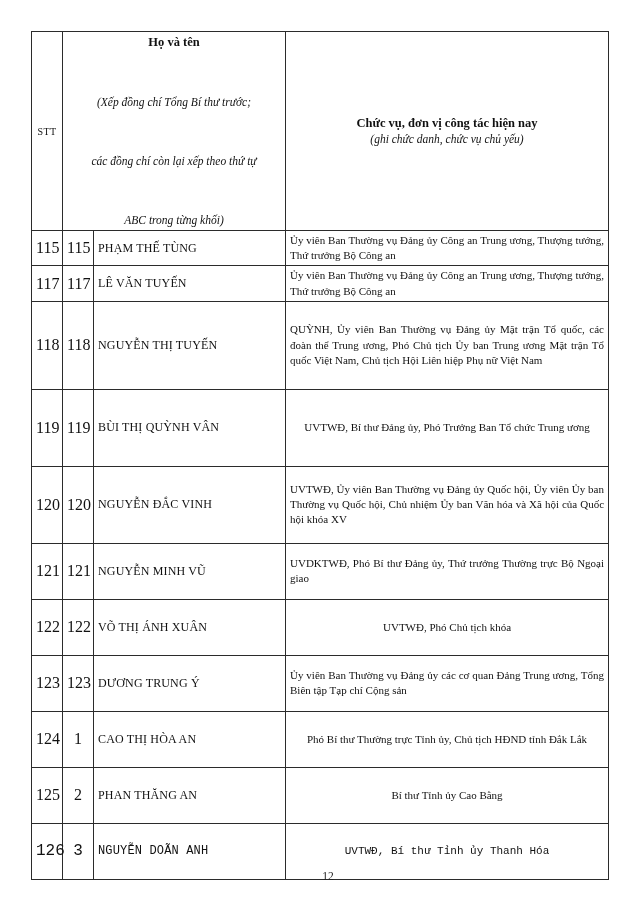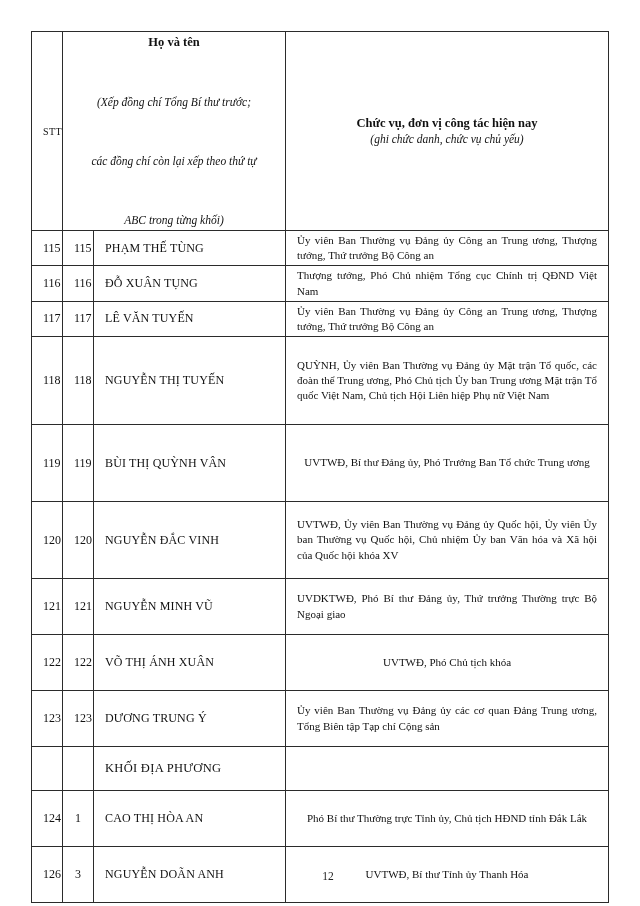--- a/index.html
+++ b/index.html
@@ -32,21 +32,21 @@
     top: 31px;
     width: 577px;
     border-collapse: collapse;
     table-layout: fixed;
   }
 
   .doc-table td,
   .doc-table th {
     border: 1px solid #2b2b2b;
     vertical-align: middle;
-    padding: 2px 11px;
+    padding: 2px 4px;
     font-weight: normal;
     box-sizing: border-box;
   }
 
   
   col.c-stt      { width: 31px; }
   col.c-num      { width: 31px; }
   col.c-name     { width: 192px; }
   col.c-position { width: 323px; }
 
@@ -75,21 +75,21 @@
     font-style: italic;
     font-size: 11.5px;
     display: block;
   }
   .hdr-sub-line { display: block; margin-top: 44px; }
 
   
   .cell-stt,
   .cell-num {
     text-align: center;
-    font-size: 12px;
+    font-size: 16px;
     padding: 2px 1px;
   }
   .cell-name {
     text-align: left;
     font-size: 12px;
     padding-left: 5px;
     letter-spacing: 0.15px;
   }
   .cell-position {
     text-align: center;
@@ -116,21 +116,21 @@
   tr.r-s3   > td { height: 30px; }
   tr.r-t1   > td { height: 88px; }
   tr.r-t2   > td { height: 77px; }
   tr.r-t3   > td { height: 77px; }
   tr.r-m1   > td { height: 56px; }
   tr.r-m2   > td { height: 56px; }
   tr.r-m3   > td { height: 56px; }
   tr.r-sec  > td { height: 44px; }
   tr.r-p1   > td { height: 56px; }
   tr.r-p2   > td { height: 56px; }
-  tr.r-p3   > td { height: 56px; }
+  tr.r-p3   > td { height: 56px; font-family: Liberation Mono, monospace; }
 
   .page-number {
     position: absolute;
     left: 8px;
     top: 870px;
     width: 640px;
     text-align: center;
     font-size: 11.5px;
     color: #222222;
     font-family: "Liberation Serif", "DejaVu Serif", serif;
@@ -167,26 +167,20 @@
     </thead>
     <tbody>
 
       <tr class="r-s1">
         <td class="cell-stt">115</td>
         <td class="cell-num">115</td>
         <td class="cell-name">PHẠM THẾ TÙNG</td>
         <td class="cell-position justified">Ủy viên Ban Thường vụ Đảng ủy Công an Trung ương, Thượng tướng, Thứ trưởng Bộ Công an</td>
       </tr>
 
-      <tr class="r-s2">
-        <td class="cell-stt">116</td>
-        <td class="cell-num">116</td>
-        <td class="cell-name">ĐỖ XUÂN TỤNG</td>
-        <td class="cell-position justified">Thượng tướng, Phó Chủ nhiệm Tổng cục Chính trị QĐND Việt Nam</td>
-      </tr>
 
       <tr class="r-s3">
         <td class="cell-stt">117</td>
         <td class="cell-num">117</td>
         <td class="cell-name">LÊ VĂN TUYẾN</td>
         <td class="cell-position justified">Ủy viên Ban Thường vụ Đảng ủy Công an Trung ương, Thượng tướng, Thứ trưởng Bộ Công an</td>
       </tr>
 
       <tr class="r-t1">
         <td class="cell-stt">118</td>
@@ -223,34 +217,34 @@
         <td class="cell-position">UVTWĐ, Phó Chủ tịch khóa</td>
       </tr>
 
       <tr class="r-m3">
         <td class="cell-stt">123</td>
         <td class="cell-num">123</td>
         <td class="cell-name">DƯƠNG TRUNG Ý</td>
         <td class="cell-position justified">Ủy viên Ban Thường vụ Đảng ủy các cơ quan Đảng Trung ương, Tổng Biên tập Tạp chí Cộng sản</td>
       </tr>
 
-      <tr class="r-sec">
-        <td class="cell-stt cell-blank"></td>
-        <td class="cell-num cell-blank"></td>
-        <td class="cell-section">KHỐI ĐỊA PHƯƠNG</td>
-        <td class="cell-position cell-blank"></td>
-      </tr>
 
       <tr class="r-p1">
         <td class="cell-stt">124</td>
         <td class="cell-num">1</td>
         <td class="cell-name">CAO THỊ HÒA AN</td>
         <td class="cell-position">Phó Bí thư Thường trực Tỉnh ủy, Chủ tịch HĐND tỉnh Đắk Lắk</td>
       </tr>
 
+      <tr class="r-p2">
+        <td class="cell-stt">125</td>
+        <td class="cell-num">2</td>
+        <td class="cell-name">PHAN THĂNG AN</td>
+        <td class="cell-position">Bí thư Tỉnh ủy Cao Bằng</td>
+      </tr>
 
       <tr class="r-p3">
         <td class="cell-stt">126</td>
         <td class="cell-num">3</td>
         <td class="cell-name">NGUYỄN DOÃN ANH</td>
         <td class="cell-position">UVTWĐ, Bí thư Tỉnh ủy Thanh Hóa</td>
       </tr>
 
     </tbody>
   </table>

